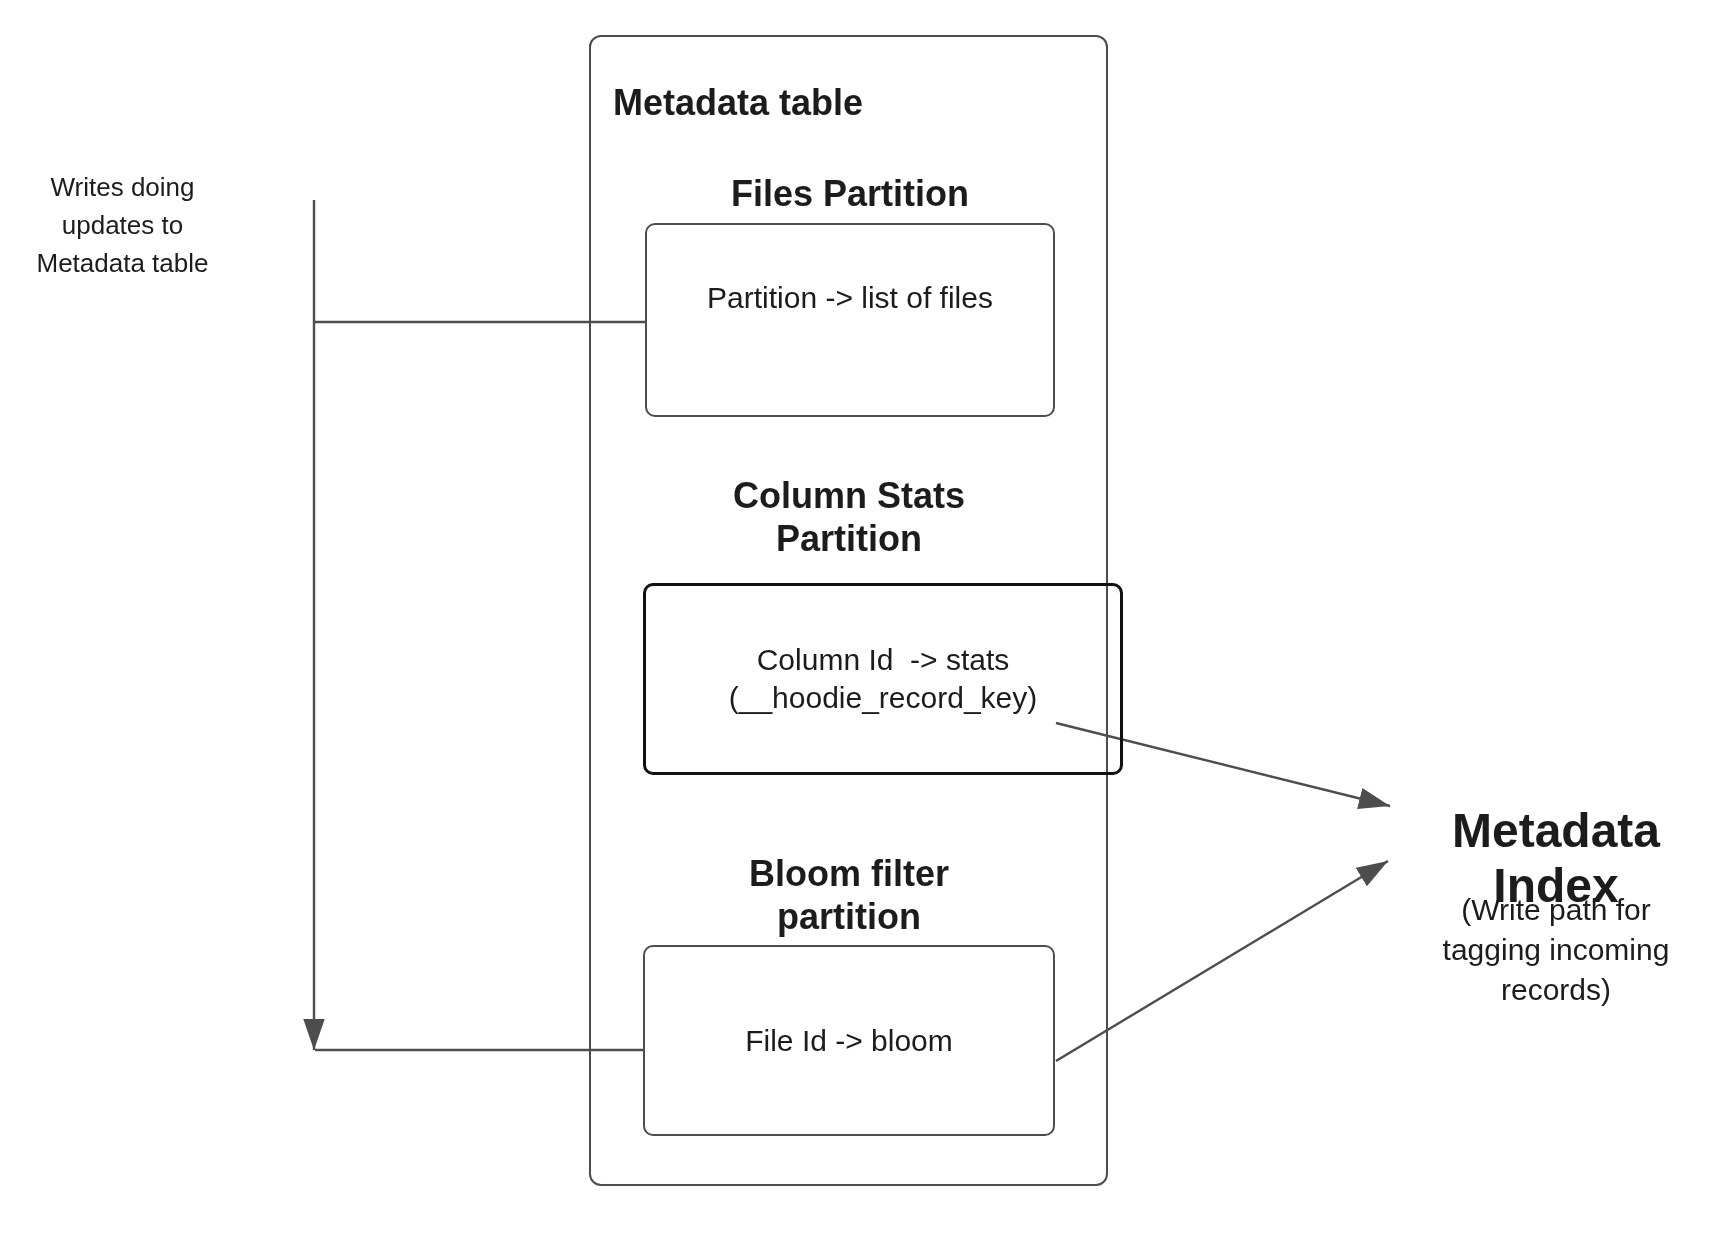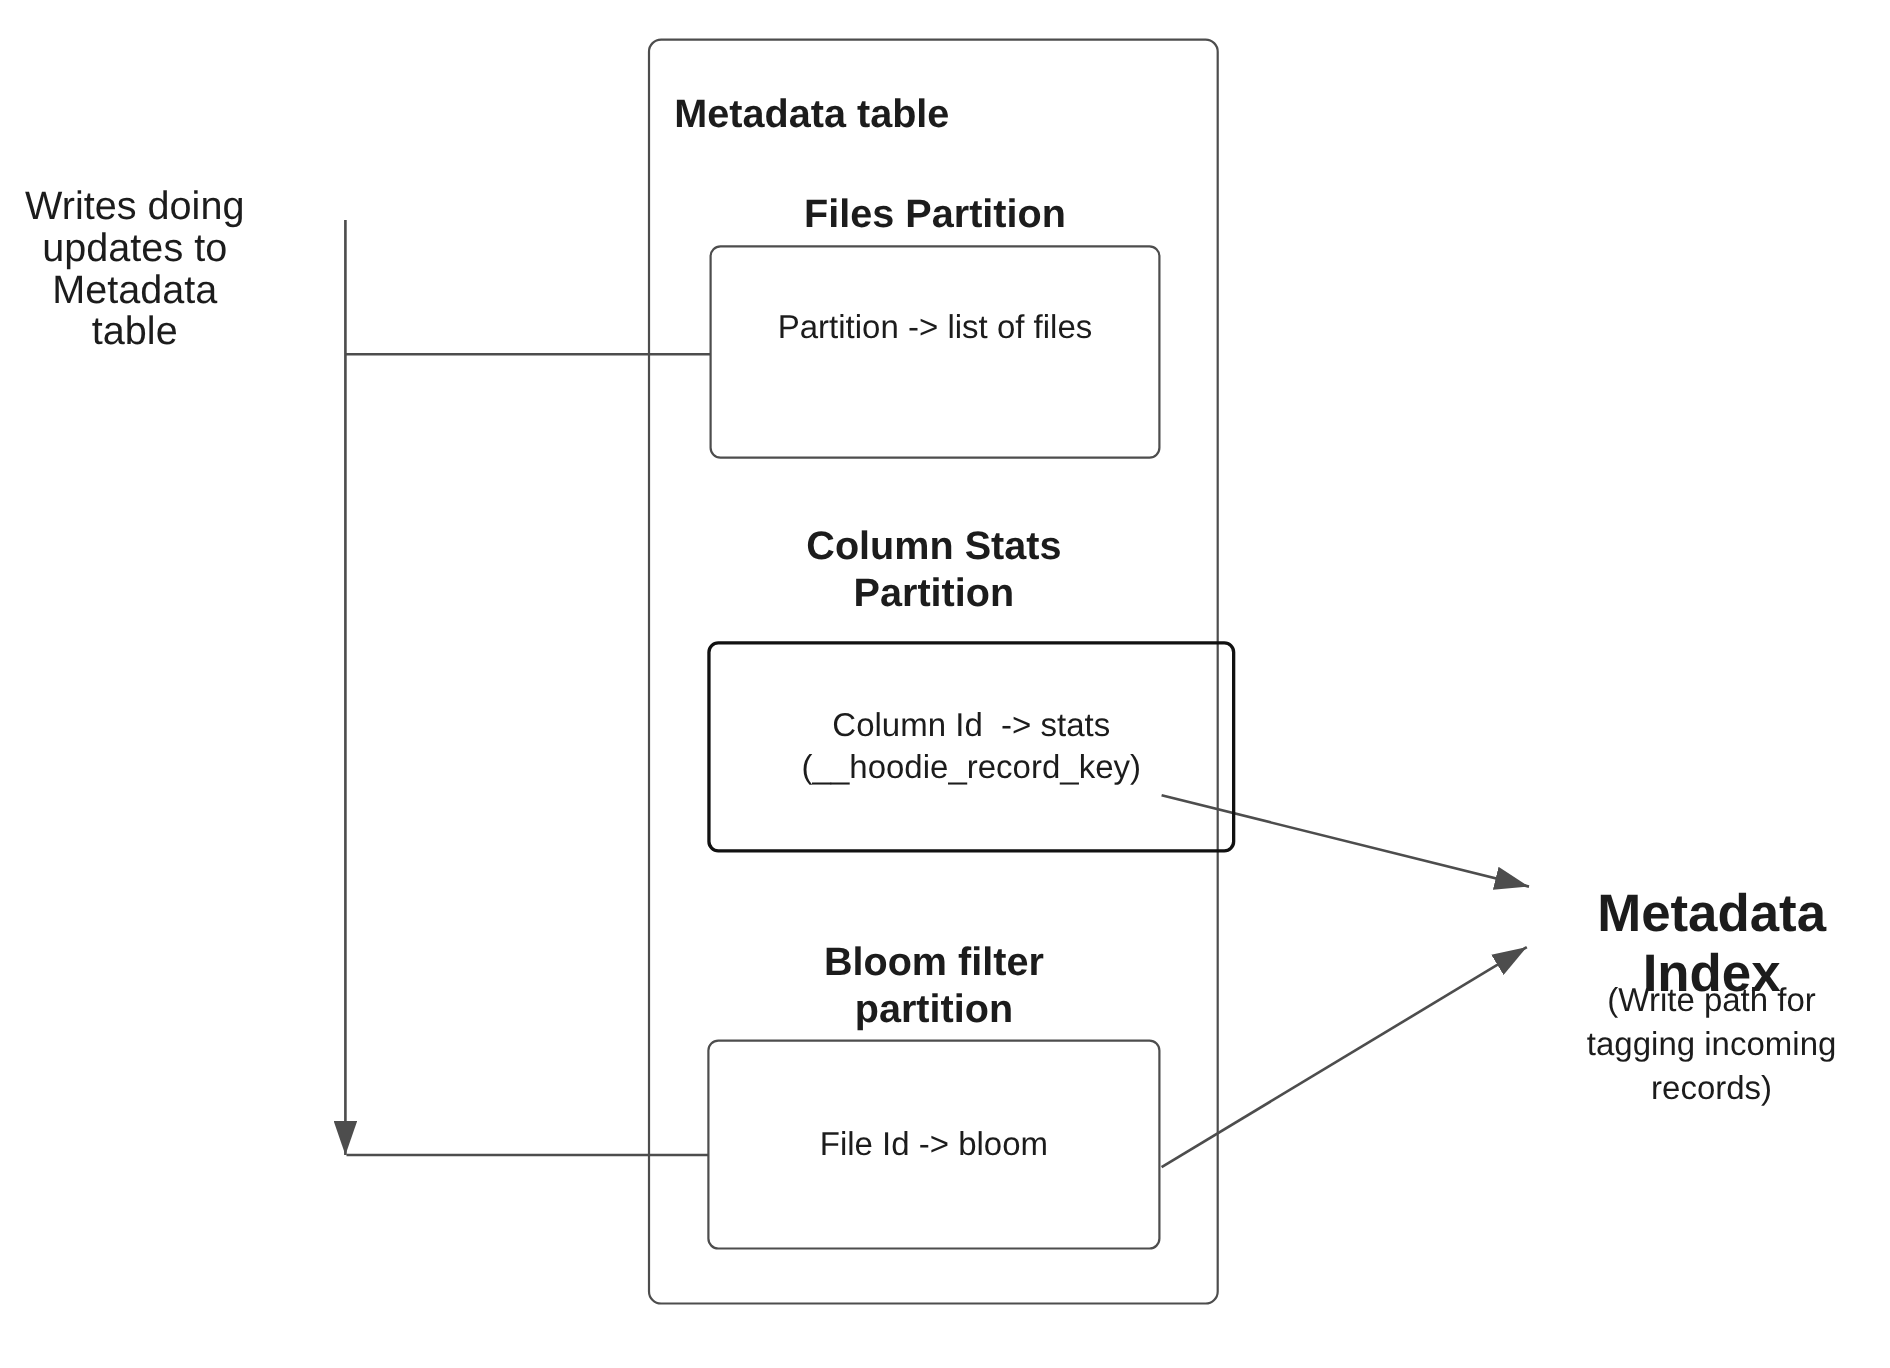--- a/index.html
+++ b/index.html
@@ -35,21 +35,21 @@
   .arrowhead-shape {
     fill: var(--line);
     stroke: none;
   }
   .abs { position: absolute; box-sizing: border-box; }
   .pre { white-space: pre-wrap; }
 
   .note {
     left: 20px; top: 168px; width: 205px;
     text-align: center;
-    font-size: 36px; line-height: 38px;
+    font-size: 26px; line-height: 38px;
   }
   .outer-box {
     left: 589px; top: 35px; width: 519px; height: 1151px;
     border: 2.5px solid var(--border);
     border-radius: 12px;
     background: transparent;
   }
   .outer-title {
     left: 613px; top: 82px;
     font-size: 36px; font-weight: bold;

